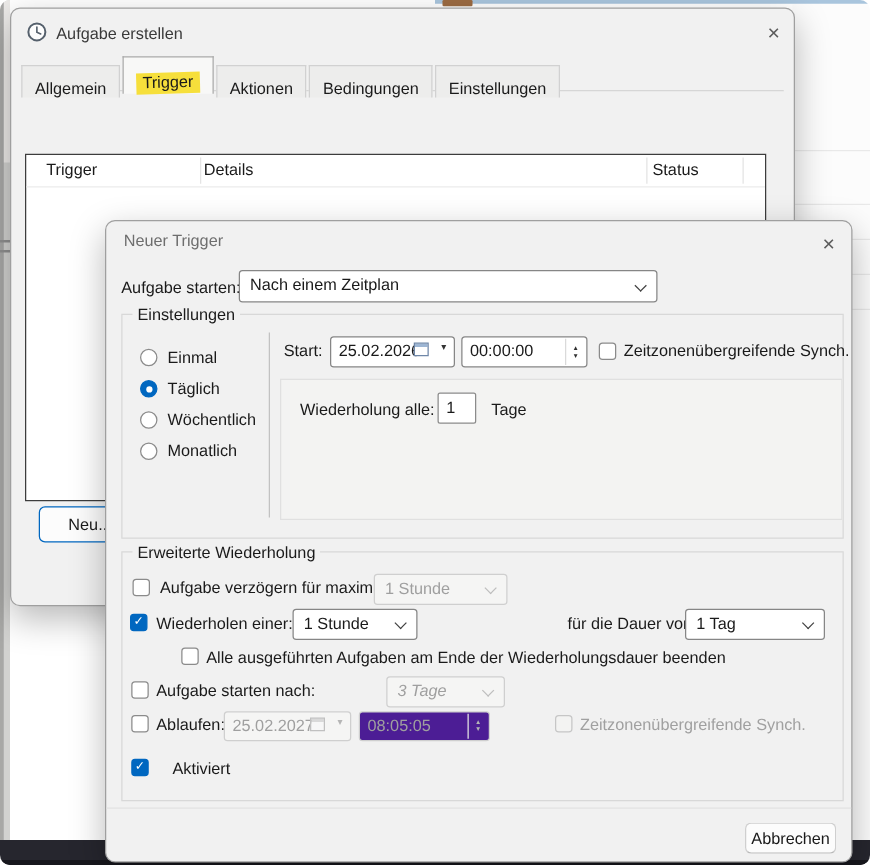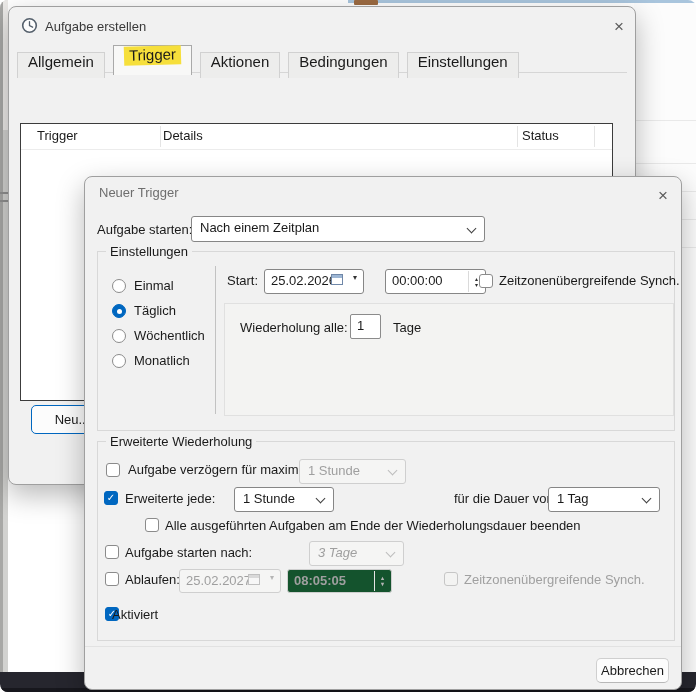--- a/index.html
+++ b/index.html
@@ -23,23 +23,23 @@
 
   
   .dlg{position:absolute;background:#f1f1f1;border:1px solid #9f9f9f;border-radius:8px;
        box-shadow:0 10px 28px rgba(0,0,0,.28);}
   .dlg-title{position:absolute;font-size:13px;white-space:nowrap;}
   .close-btn{position:absolute;width:32px;height:30px;display:flex;align-items:center;justify-content:center;
        font-size:17px;color:#5c5c5c;cursor:default;}
 
   
   .tabline{position:absolute;height:1px;background:#d6d6d6;}
-  .tab{position:relative;display:flex;align-items:flex-start;justify-content:center;height:25px;
-       padding:0 10px;font-size:15px;color:#1a1a1a;background:#ededec;border:1px solid #d1d1d1;
-       border-bottom:none;margin-right:8px;}
+  .tab{position:relative;display:flex;align-items:flex-end;justify-content:center;height:25px;
+       padding:0 10px;font-size:13px;color:#1a1a1a;background:#ededec;border:1px solid #d1d1d1;
+       border-bottom:none;margin-right:2px;}
   .tab.sel{height:29px;top:-3px;background:#f8f8f7;border-color:#a9a9a9;z-index:3;}
   .tabs{position:absolute;display:flex;align-items:flex-end;z-index:2;}
   .hl{display:inline-block;background:#f6df3b;padding:0 5px 2px 5px;transform:rotate(-1.6deg);}
 
   
   .ttable{position:absolute;background:#fff;border:1px solid #3c3c3c;}
   .ttable .hsep{position:absolute;top:25px;left:0;right:0;height:1px;background:#ececec;}
   .ttable .vsep{position:absolute;top:2px;height:21px;width:1px;background:#e4e4e4;}
   .th{position:absolute;top:4px;font-size:13px;color:#1a1a1a;white-space:nowrap;}
 
@@ -78,21 +78,21 @@
   .dfarrow{position:absolute;right:6px;top:4px;font-size:8px;color:#333;line-height:1;}
   .datefield.dis{background:#f5f5f4;border-color:#cfcfcf;color:#9f9f9f;}
   .datefield.dis .calicon{border-color:#c0c0c0;background:linear-gradient(#d9d9d9 0 3px,#f7f7f7 3px);}
   .datefield.dis .dfarrow{color:#b5b5b5;}
 
   .timefield{position:absolute;background:#fff;border:1px solid #868686;border-radius:3px;font-size:13px;color:#1a1a1a;}
   .timefield .tval{position:absolute;left:6px;top:3px;white-space:nowrap;}
   .spin{position:absolute;right:1px;top:1px;bottom:1px;width:15px;border-left:1px solid #dadada;
        display:flex;flex-direction:column;align-items:center;justify-content:center;gap:0px;}
   .spin span{font-size:6px;line-height:6px;color:#2f2f2f;}
-  .timefield.dis{background:#14532d;border-color:#cfcfcf;color:#9f9f9f;font-weight:bold;}
+  .timefield.dis{background:#4c1d95;border-color:#cfcfcf;color:#9f9f9f;}
   .timefield.dis .spin{border-left-color:#e4e4e4;}
   .timefield.dis .spin span{color:#b5b5b5;}
 
   .numbox{position:absolute;background:#fff;border:1px solid #8b8b8b;border-radius:2px;font-size:13px;
        color:#1a1a1a;padding:3px 0 0 6px;box-sizing:border-box;}
   .sep{position:absolute;height:1px;background:#e2e2e2;}
 </style>
 </head>
 <body>
 
@@ -157,21 +157,21 @@
     <div class="btn accent" style="left:22px;top:398px;width:80px;height:27px;">
       <span>Neu...</span>
     </div>
   </div>
 
   <div class="dlg" style="left:84px;top:176px;width:596px;height:512px;">
     <div class="dlg-title" style="left:14px;top:8px;color:#6e6e6e;">Neuer Trigger</div>
     <div class="close-btn" style="left:562px;top:4px;">×</div>
 
     <div class="lb" style="left:12px;top:45px;">Aufgabe starten:</div>
-    <div class="combo" style="left:106px;top:39px;width:292px;height:24px;">
+    <div class="combo" style="left:106px;top:39px;width:292px;height:24px;padding-left:41px;">
       <span class="cval">Nach einem Zeitplan</span>
       <span class="chev" style="top:8px;"></span>
     </div>
 
     <div class="group" style="left:12px;top:74px;width:576px;height:178px;">
       <div class="group-label">Einstellungen</div>
 
       <div class="radio" style="left:14px;top:27px;"></div>
       <div class="lb" style="left:36px;top:26px;">Einmal</div>
       <div class="radio on" style="left:14px;top:52px;"></div>
@@ -182,21 +182,21 @@
       <div class="lb" style="left:36px;top:101px;">Monatlich</div>
 
       <div class="gvsep" style="left:117px;top:14px;height:148px;"></div>
 
       <div class="lb" style="left:129px;top:21px;">Start:</div>
       <div class="datefield" style="left:166px;top:17px;width:98px;height:23px;">
         <span class="dval">25.02.2026</span>
         <span class="calicon"></span>
         <span class="dfarrow">▾</span>
       </div>
-      <div class="timefield" style="left:287px;top:17px;width:99px;height:23px;">
+      <div class="timefield" style="left:271px;top:17px;width:99px;height:23px;">
         <span class="tval">00:00:00</span>
         <div class="spin">
           <span>▴</span>
           <span>▾</span>
         </div>
       </div>
       <div class="chk" style="left:381px;top:22px;"></div>
       <div class="lb" style="left:401px;top:21px;">Zeitzonenübergreifende Synch.</div>
 
       <div class="panel" style="left:126px;top:51px;width:448px;height:111px;">
@@ -210,21 +210,21 @@
       <div class="group-label">Erweiterte Wiederholung</div>
 
       <div class="chk" style="left:8px;top:21px;"></div>
       <div class="lb" style="left:30px;top:20px;">Aufgabe verzögern für maximal:</div>
       <div class="combo dis" style="left:201px;top:17px;width:105px;height:23px;">
         <span class="cval">1 Stunde</span>
         <span class="chev"></span>
       </div>
 
       <div class="chk on" style="left:6px;top:49px;"></div>
-      <div class="lb" style="left:27px;top:49px;">Erweiterte jede:</div>
+      <div class="lb" style="left:27px;top:49px;">Wiederholen einer:</div>
       <div class="combo" style="left:136px;top:45px;width:98px;height:23px;">
         <span class="cval">1 Stunde</span>
         <span class="chev"></span>
       </div>
       <div class="lb" style="left:356px;top:49px;">für die Dauer von:</div>
       <div class="combo" style="left:450px;top:45px;width:110px;height:23px;">
         <span class="cval">1 Tag</span>
         <span class="chev"></span>
       </div>
 
@@ -249,21 +249,21 @@
         <span class="tval">08:05:05</span>
         <div class="spin">
           <span>▴</span>
           <span>▾</span>
         </div>
       </div>
       <div class="chk dis" style="left:346px;top:130px;"></div>
       <div class="lb gray" style="left:366px;top:130px;">Zeitzonenübergreifende Synch.</div>
 
       <div class="chk on" style="left:7px;top:165px;"></div>
-      <div class="lb" style="left:14px;top:165px;">Aktiviert</div>
+      <div class="lb" style="left:40px;top:165px;">Aktiviert</div>
     </div>
 
     <div class="sep" style="left:0;top:469px;width:596px;"></div>
     <div class="btn accent" style="left:448px;top:481px;width:66px;height:23px;margin-top:34px;">
       <span>OK</span>
     </div>
     <div class="btn" style="left:511px;top:481px;width:71px;height:23px;">
       <span>Abbrechen</span>
     </div>
   </div>

